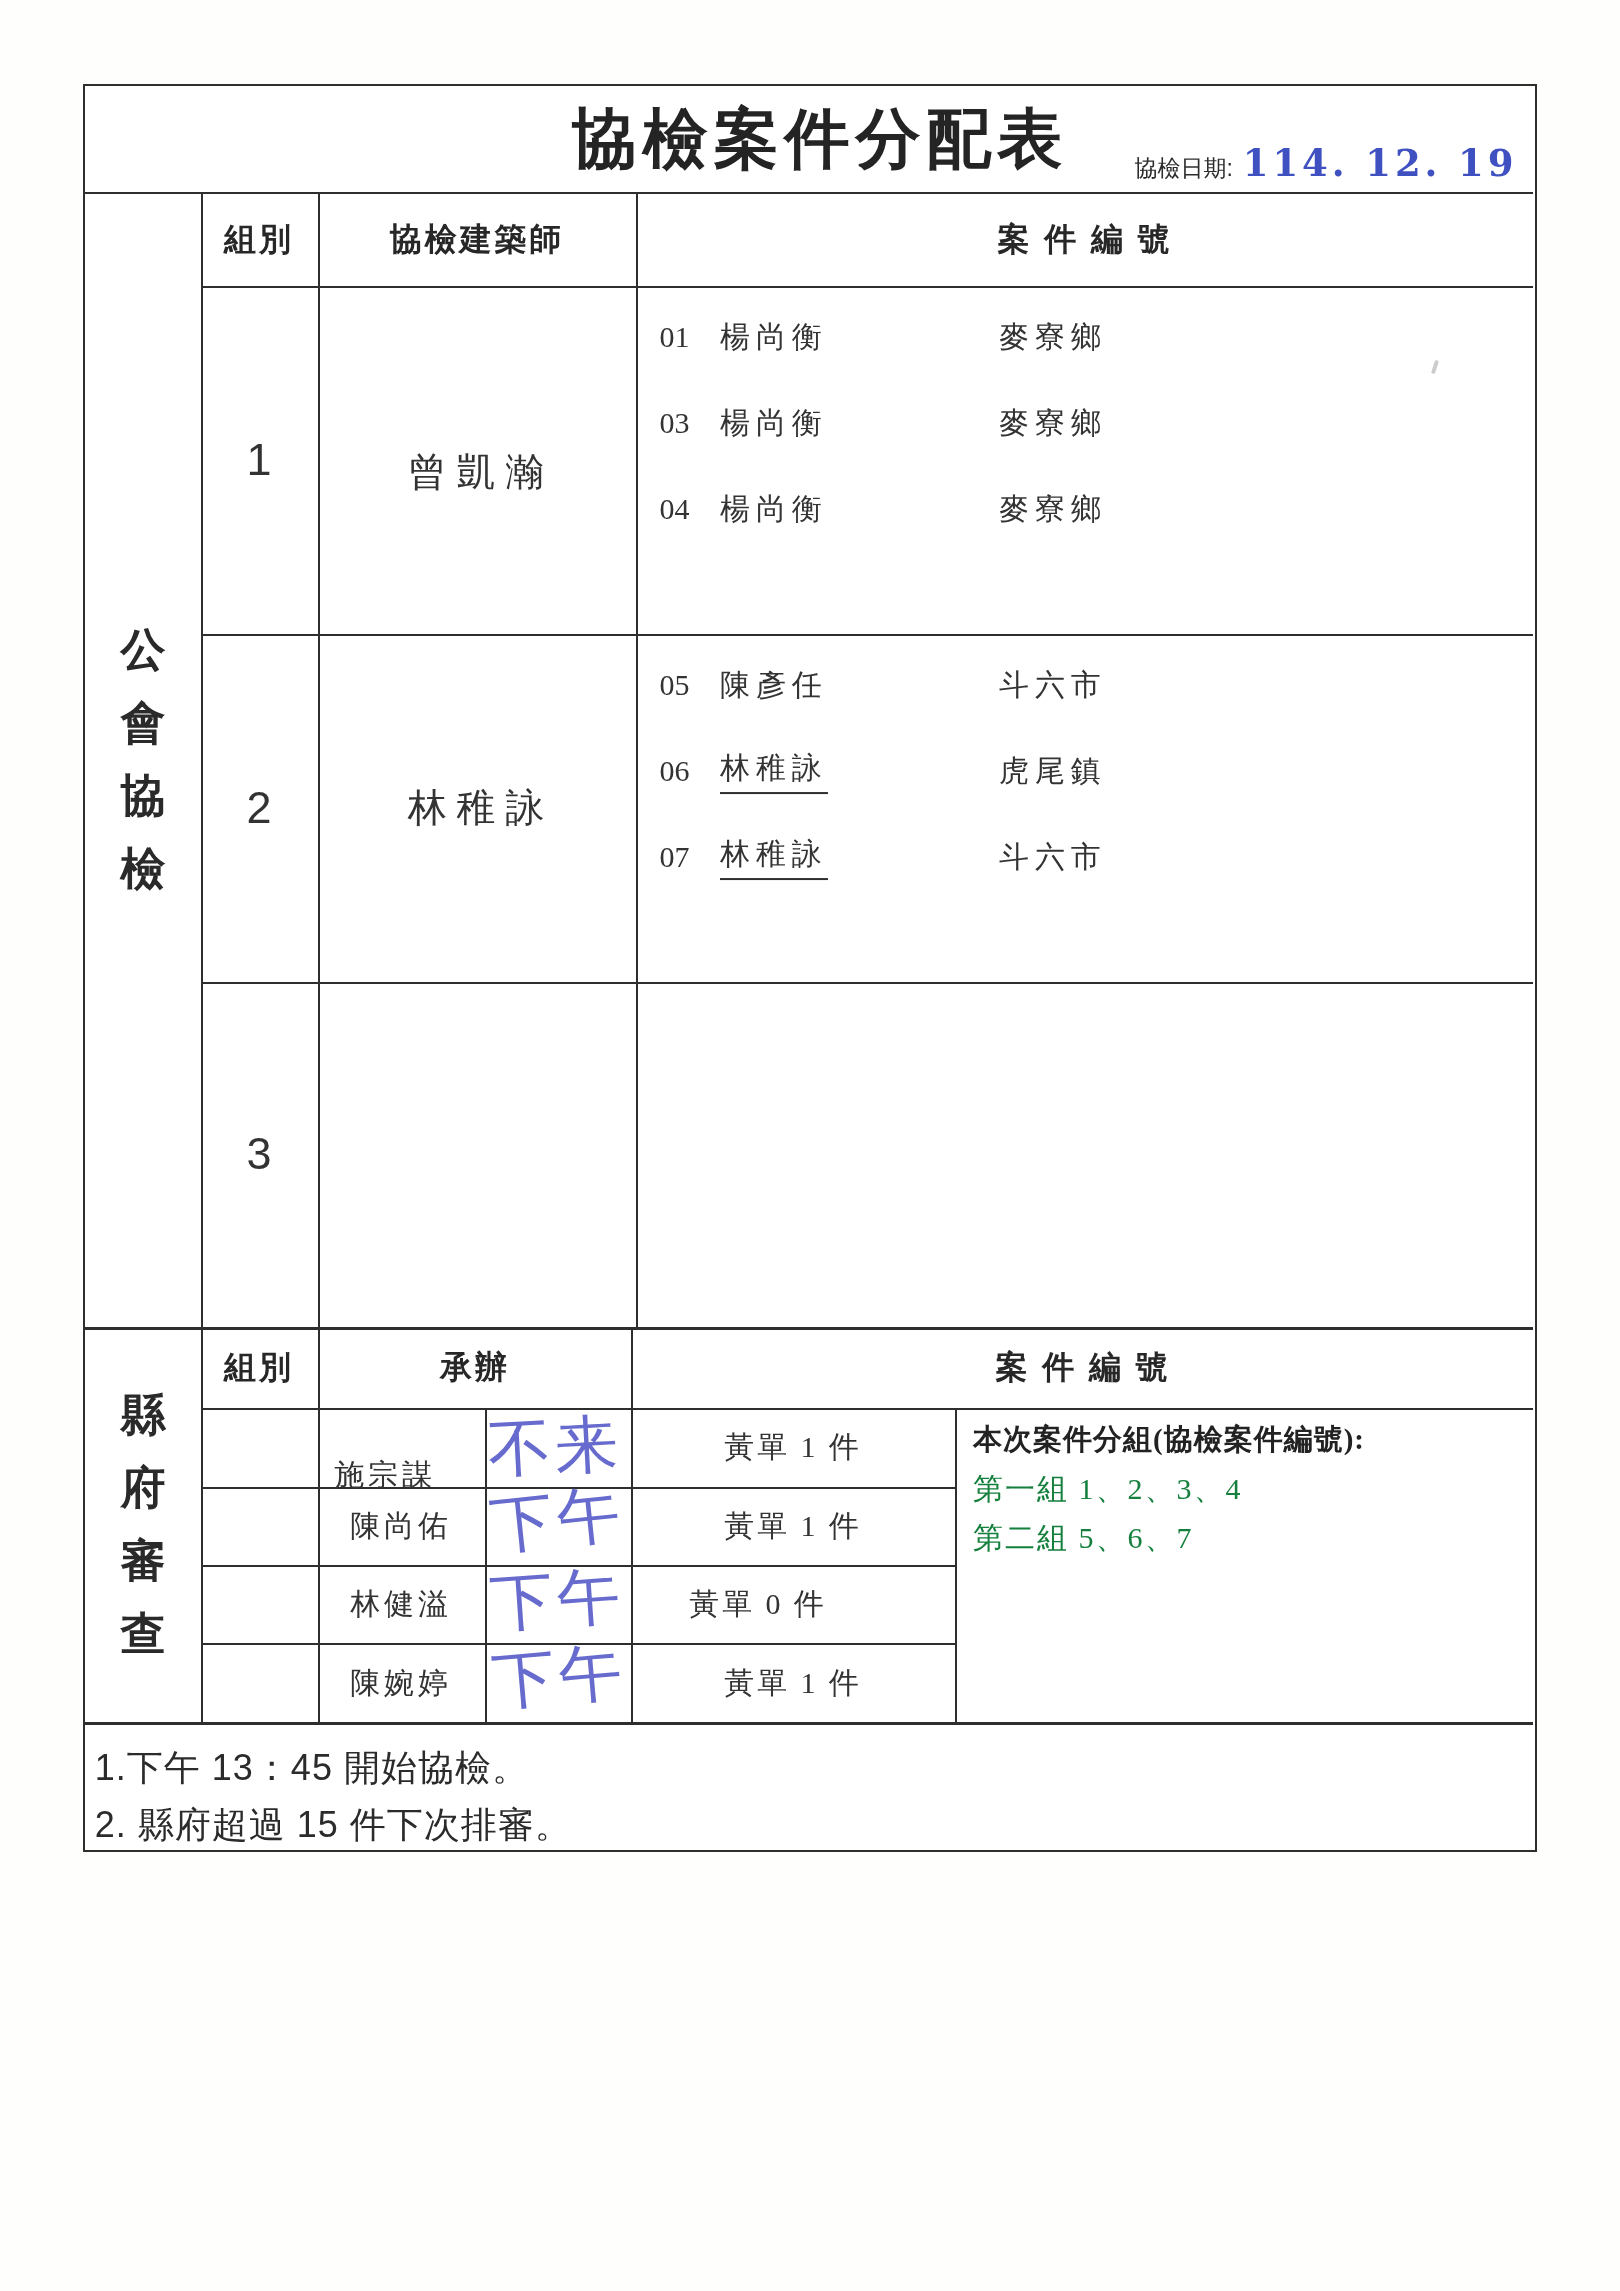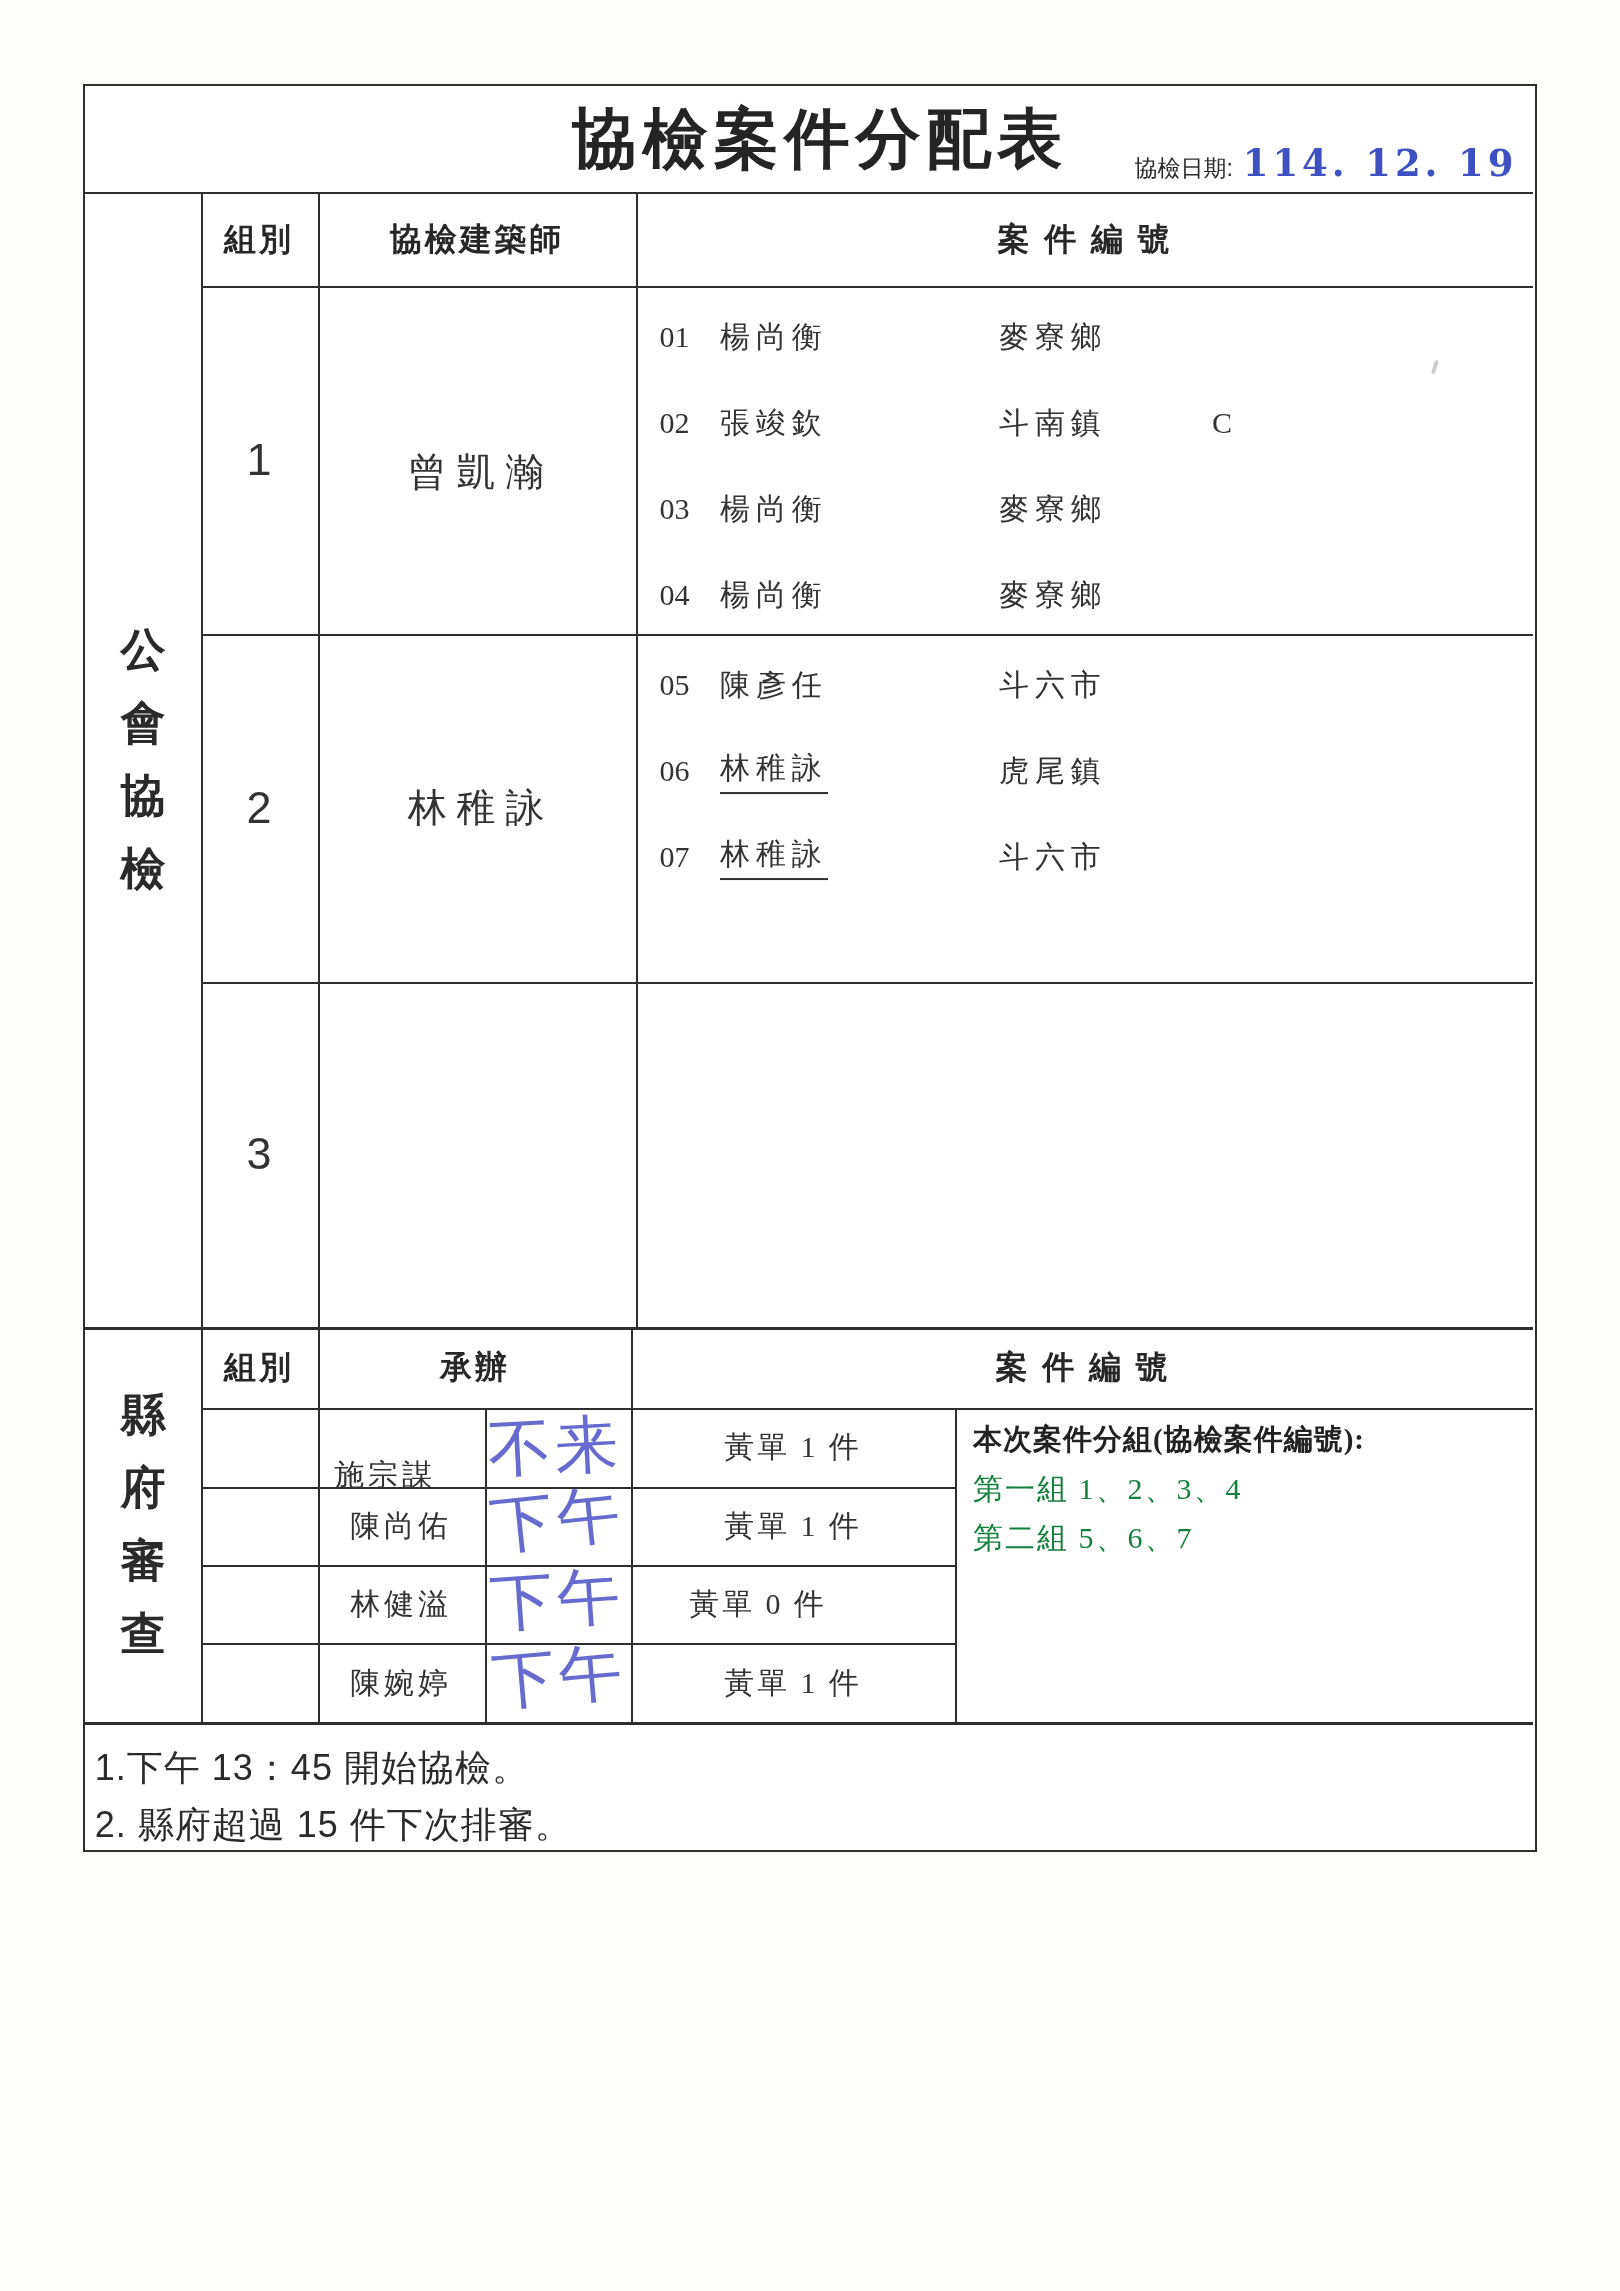--- a/index.html
+++ b/index.html
@@ -104,26 +104,20 @@
     <div class="abs ctr group-no" style="left:174px;top:374px;">1</div>
     <div class="abs ctr arch serif" style="left:396px;top:386px;text-align:center;">曾凱瀚</div>
     <div class="abs" style="left:551px;top:208px;width:897px;">
       <div class="case-row">
         <span class="c-num">01</span>
         <span class="c-name">楊尚衡</span>
         <span class="c-town">麥寮鄉</span>
         <span class="c-extra"></span>
       </div>
       <div class="case-row">
-        <span class="c-num">02</span>
-        <span class="c-name">張竣欽</span>
-        <span class="c-town">斗南鎮</span>
-        <span class="c-extra">C</span>
-      </div>
-      <div class="case-row">
         <span class="c-num">03</span>
         <span class="c-name">楊尚衡</span>
         <span class="c-town">麥寮鄉</span>
         <span class="c-extra"></span>
       </div>
       <div class="case-row">
         <span class="c-num">04</span>
         <span class="c-name">楊尚衡</span>
         <span class="c-town">麥寮鄉</span>
         <span class="c-extra"></span>

